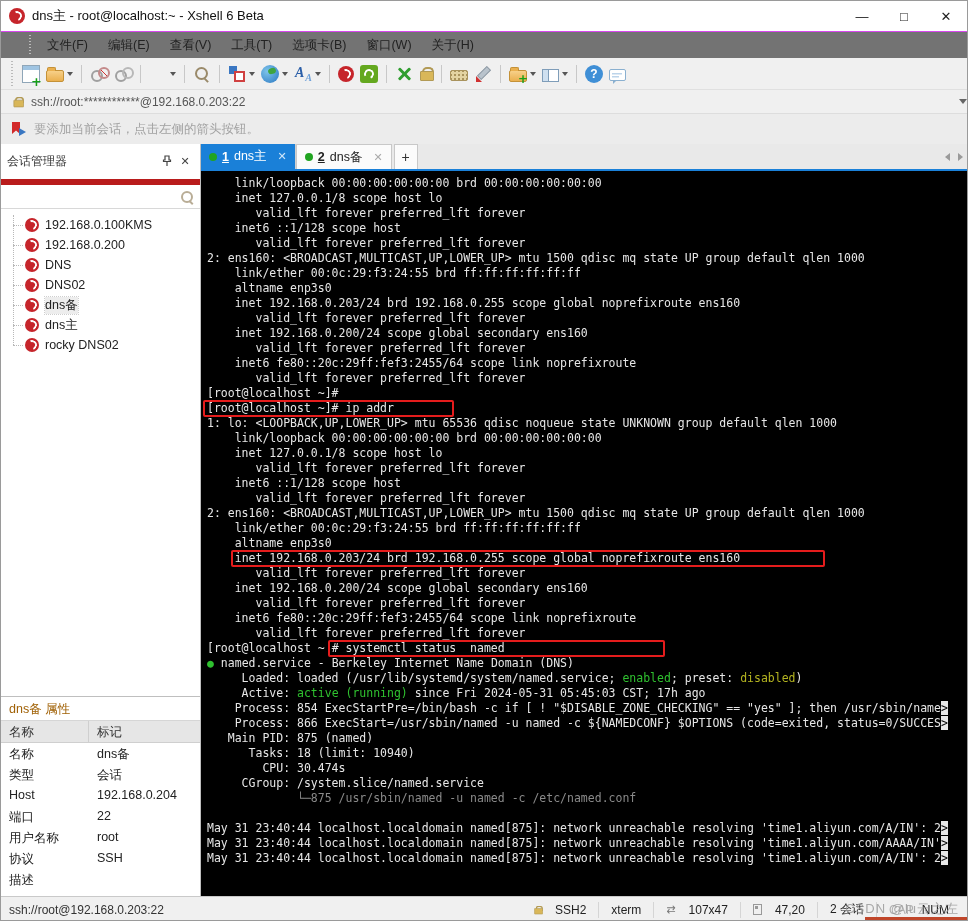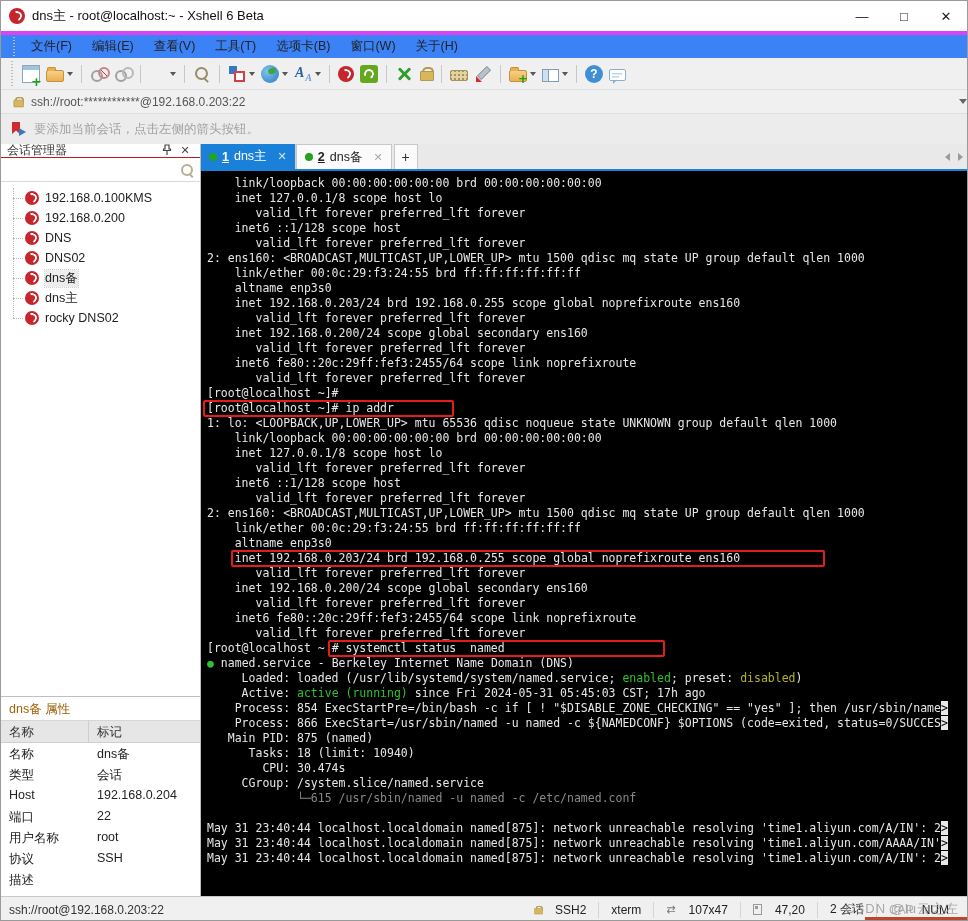--- a/index.html
+++ b/index.html
@@ -14,21 +14,21 @@
   .title-text { font-size: 13px; color: #111; margin-left: 7px; flex: 1; white-space: nowrap; }
   .win-controls { display: flex; height: 100%; }
   .win-btn { width: 42px; display: flex; align-items: center; justify-content: center; font-size: 13px; color: #222; cursor: default; }
   
   .swirl { width: 16px; height: 16px; border-radius: 50%; background: #c6252b; position: relative; display: inline-block; flex: none; }
   .swirl::after { content:""; position:absolute; inset:3px; border:2px solid #fff; border-radius:50%;
     border-bottom-color: transparent; border-left-color: transparent; transform: rotate(25deg); }
   .swirl.small { width: 14px; height: 14px; }
   .swirl.small::after { inset: 2px; border-width: 2px; }
   
-  .menubar { height: 27px; background: #3b82f6; display: flex; align-items: center; padding-left: 12px; border-top: 4px solid #d946ef; }
+  .menubar { height: 27px; background: #737373; display: flex; align-items: center; padding-left: 28px; border-top: 1px solid #d946ef; }
   .grip { width: 5px; height: 80%; margin-right: 6px; background: repeating-linear-gradient(180deg,#bbb 0 1px,transparent 1px 3px); width:2px; }
   .menu-item { font-size: 12.5px; padding: 4px 10px; color: #222; }
   
   .toolbar { height: 31px; background: #f0f0f0; display: flex; align-items: center; padding-left: 10px; }
   .tb-btn { height: 24px; display: flex; align-items: center; padding: 0 3px; }
   .tb-sep { width: 1px; height: 18px; background: #c8c8c8; margin: 0 5px; flex: none; }
   .caret { width: 0; height: 0; border-left: 3.5px solid transparent; border-right: 3.5px solid transparent; border-top: 4px solid #555; margin-left: 3px; }
   .ic { width: 18px; height: 18px; position: relative; display: inline-block; flex: none; }
   .i-new-session { border: 1px solid #8fa6b8; background: #fff; }
   .i-new-session::before { content:""; position:absolute; top:0; left:0; right:0; height:4px; background:#9fc4e2; }
@@ -73,21 +73,21 @@
   .addr-caret { width:0; height:0; border-left:4px solid transparent; border-right:4px solid transparent; border-top:5px solid #666; }
   
   .infobar { height: 31px; background: #ececec; border-top: 1px solid #ddd; display: flex; align-items: center; padding-left: 10px; }
   .i-addsession { width:16px; height:16px; position:relative; flex:none; }
   .i-addsession::before { content:""; position:absolute; left:1px; top:1px; width:8px; height:12px; background:#d22a2a; clip-path: polygon(0 0,100% 0,100% 100%,50% 70%,0 100%); }
   .i-addsession::after { content:""; position:absolute; left:8px; top:7px; border-left:7px solid #3a77c2; border-top:4px solid transparent; border-bottom:4px solid transparent; }
   .info-text { font-size: 12.5px; color: #a2a2a2; margin-left: 7px; }
   
   .main { display: flex; height: 752px; }
   .sidebar { width: 200px; flex: none; border-right: 1px solid #bfbfbf; display: flex; flex-direction: column; background: #fff; }
-  .sm-header { height: 14px; display: flex; align-items: center; padding: 0 6px; border-bottom: 1px solid #b91c1c; }
+  .sm-header { height: 41px; display: flex; align-items: center; padding: 0 6px; border-bottom: 6px solid #b91c1c; }
   .sm-title { font-size: 12px; color: #333; flex: 1; }
   .sm-btn { width: 18px; text-align: center; color: #444; font-size: 11px; }
   .sm-search { height: 24px; border-bottom: 1px solid #d8d8d8; display: flex; align-items: center; justify-content: flex-end; padding-right: 6px; }
   .mag { width: 14px; height: 14px; position: relative; }
   .mag::before { content:""; position:absolute; left:1px; top:1px; width:8px; height:8px; border:2px solid #b9ad96; border-radius:50%; }
   .mag::after { content:""; position:absolute; left:10px; top:10px; width:2px; height:5px; background:#b9ad96; transform:rotate(-45deg); }
   .tree { padding: 6px 0 0 4px; position: relative; }
   .tree-root { display: flex; align-items: center; height: 20px; font-size: 12.5px; }
   .toggle { width: 9px; height: 9px; border: 1px solid #9a9a9a; background: #fff; position: relative; margin: 0 4px 0 2px; flex: none; }
   .toggle::after { content:""; position:absolute; left:1px; right:1px; top:3px; height:1px; background:#444; }
@@ -405,21 +405,21 @@
         <div class="tline"><span>[root@localhost ~ </span><span class="rbox pad160"># systemctl status  named</span></div>
         <div class="tline"><span class="g">●</span><span> named.service - Berkeley Internet Name Domain (DNS)</span></div>
         <div class="tline"><span>     Loaded: loaded (/usr/lib/systemd/system/named.service; </span><span class="g">enabled</span><span>; preset: </span><span class="y">disabled</span><span>)</span></div>
         <div class="tline"><span>     Active: </span><span class="g">active (running)</span><span> since Fri 2024-05-31 05:45:03 CST; 17h ago</span></div>
         <div class="tline"><span>    Process: 854 ExecStartPre=/bin/bash -c if [ ! "$DISABLE_ZONE_CHECKING" == "yes" ]; then /usr/sbin/name</span><span class="inv">&gt;</span></div>
         <div class="tline"><span>    Process: 866 ExecStart=/usr/sbin/named -u named -c ${NAMEDCONF} $OPTIONS (code=exited, status=0/SUCCES</span><span class="inv">&gt;</span></div>
         <div class="tline"><span>   Main PID: 875 (named)</span></div>
         <div class="tline"><span>      Tasks: 18 (limit: 10940)</span></div>
         <div class="tline"><span>        CPU: 30.474s</span></div>
         <div class="tline"><span>     CGroup: /system.slice/named.service</span></div>
-        <div class="tline"><span class="gy">             └─615 /usr/sbin/named -u named -c /etc/named.conf</span></div>
+        <div class="tline"><span class="gy">             └─875 /usr/sbin/named -u named -c /etc/named.conf</span></div>
         <div class="tline">&nbsp;</div>
         <div class="tline"><span>May 31 23:40:44 localhost.localdomain named[875]: network unreachable resolving 'time1.aliyun.com/A/IN': 2</span><span class="inv">&gt;</span></div>
         <div class="tline"><span>May 31 23:40:44 localhost.localdomain named[875]: network unreachable resolving 'time1.aliyun.com/AAAA/IN'</span><span class="inv">&gt;</span></div>
         <div class="tline"><span>May 31 23:40:44 localhost.localdomain named[875]: network unreachable resolving 'time1.aliyun.com/A/IN': 2</span><span class="inv">&gt;</span></div>
       </div>
   </div>
 </div>
 
 <div class="statusbar">
   <span class="sb-left">ssh://root@192.168.0.203:22</span>

